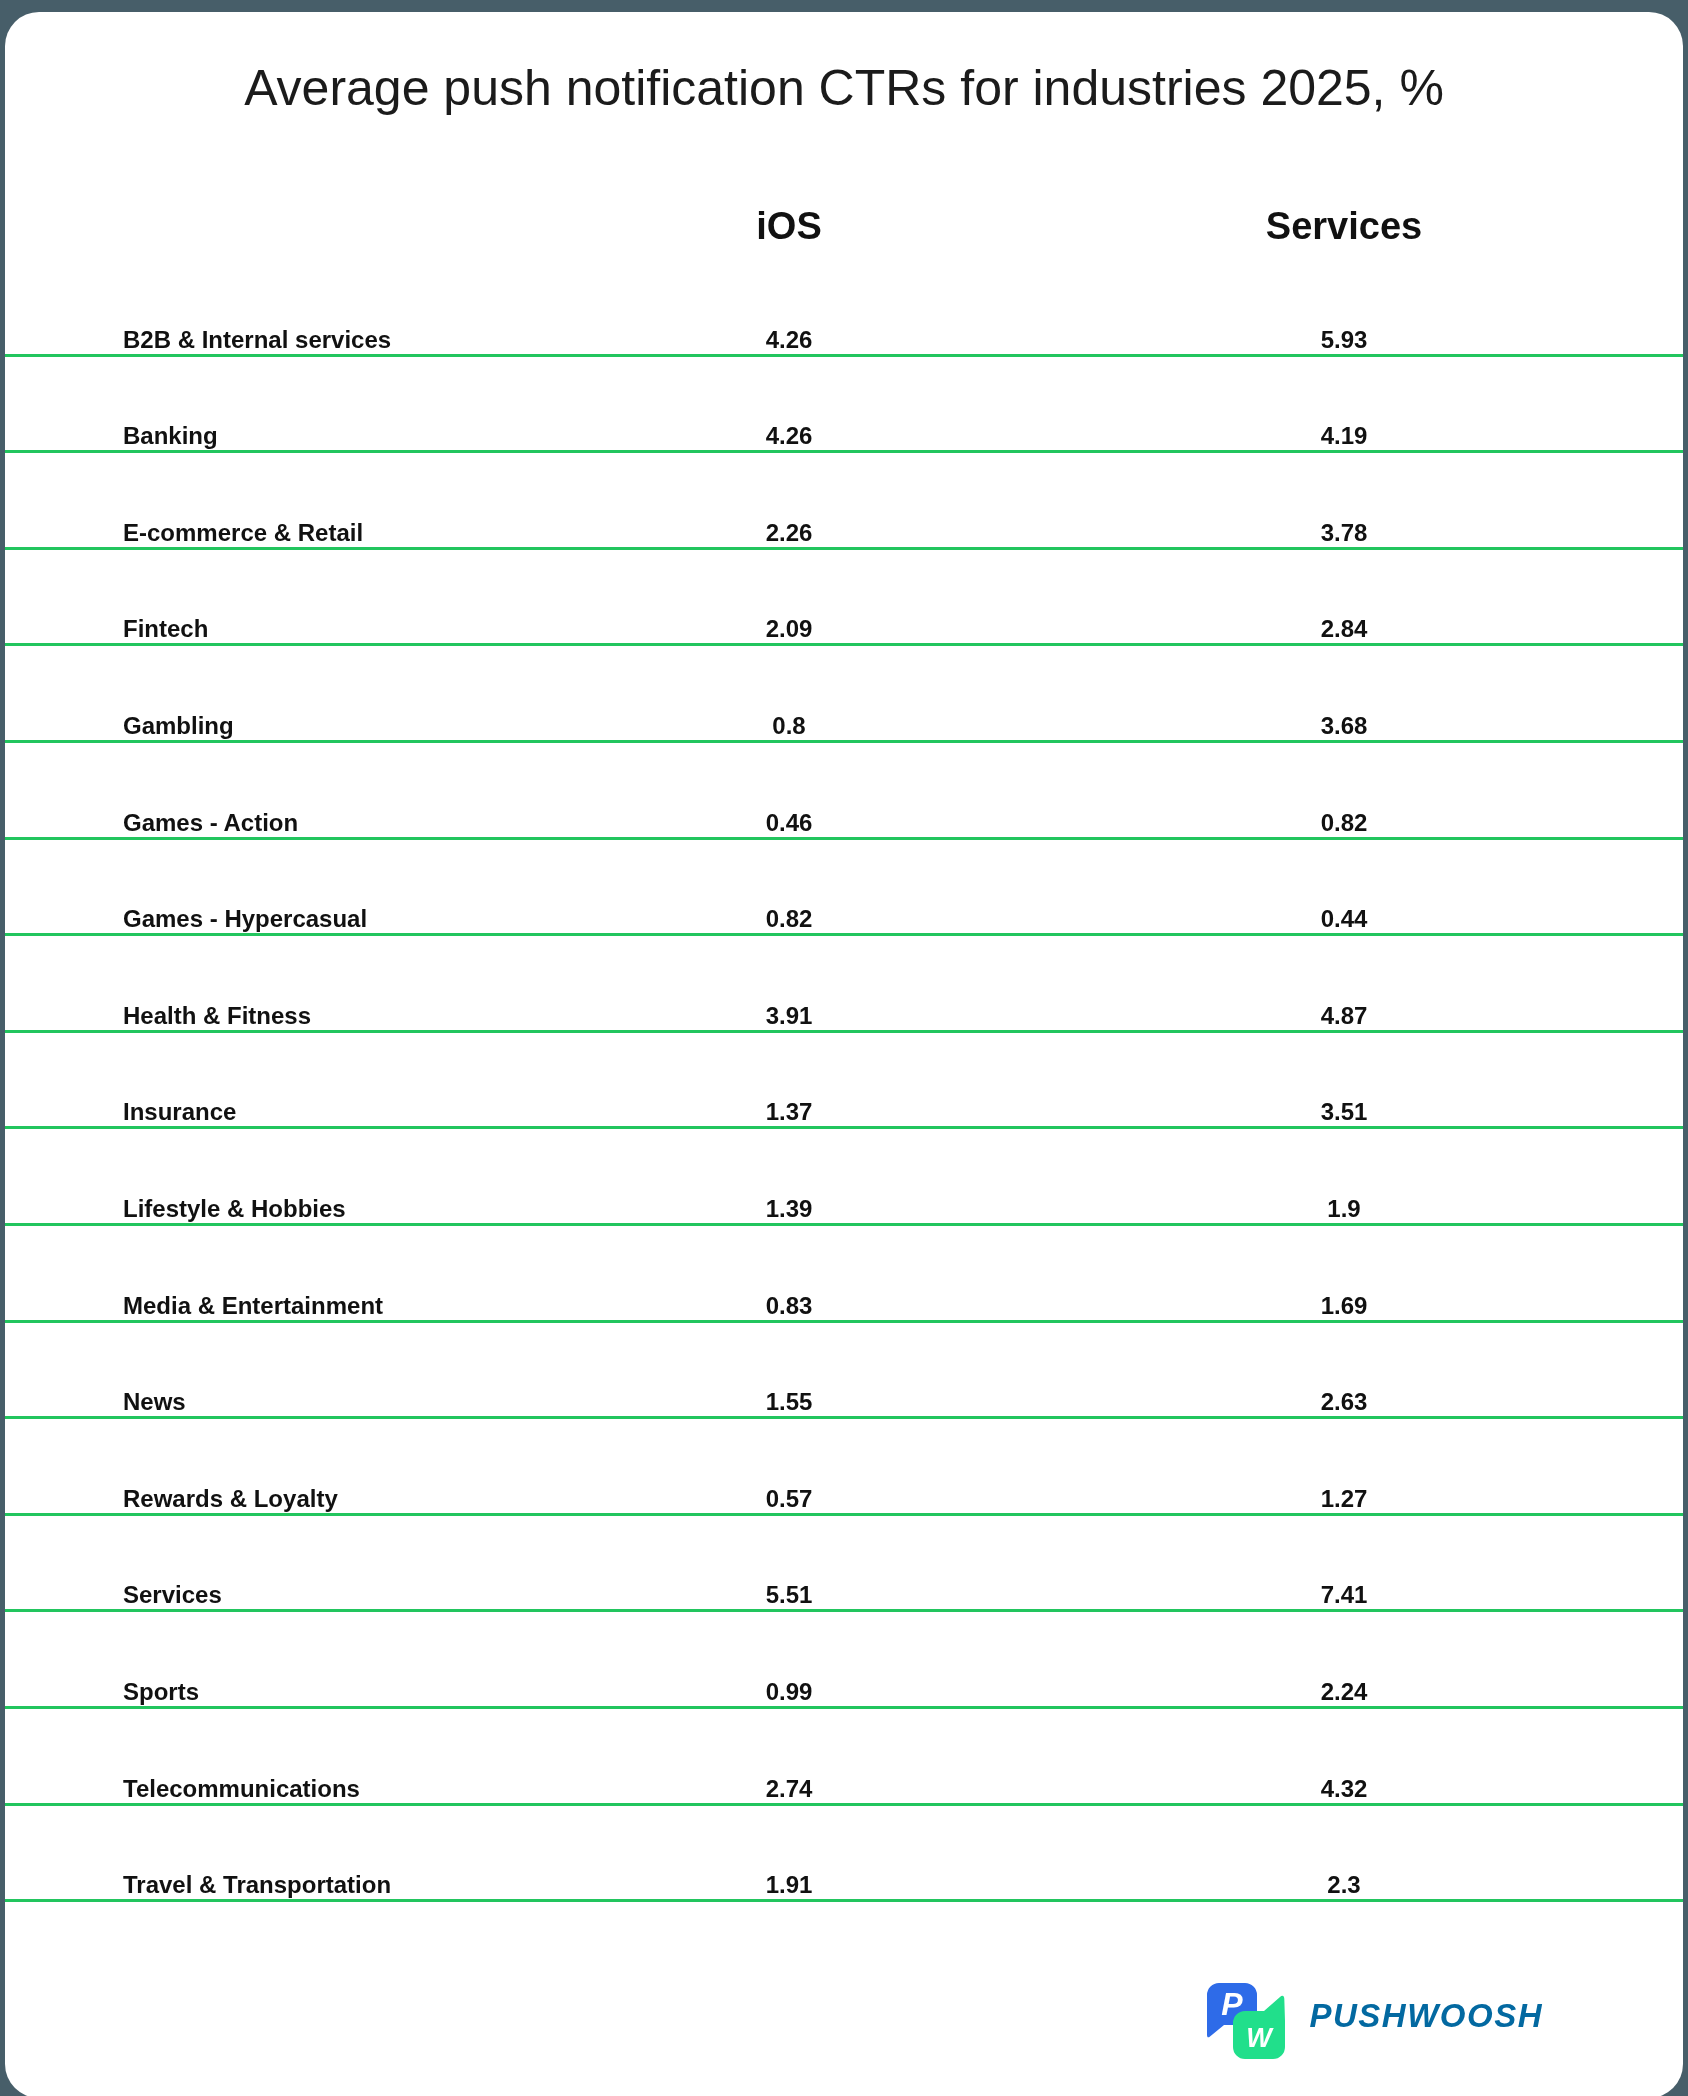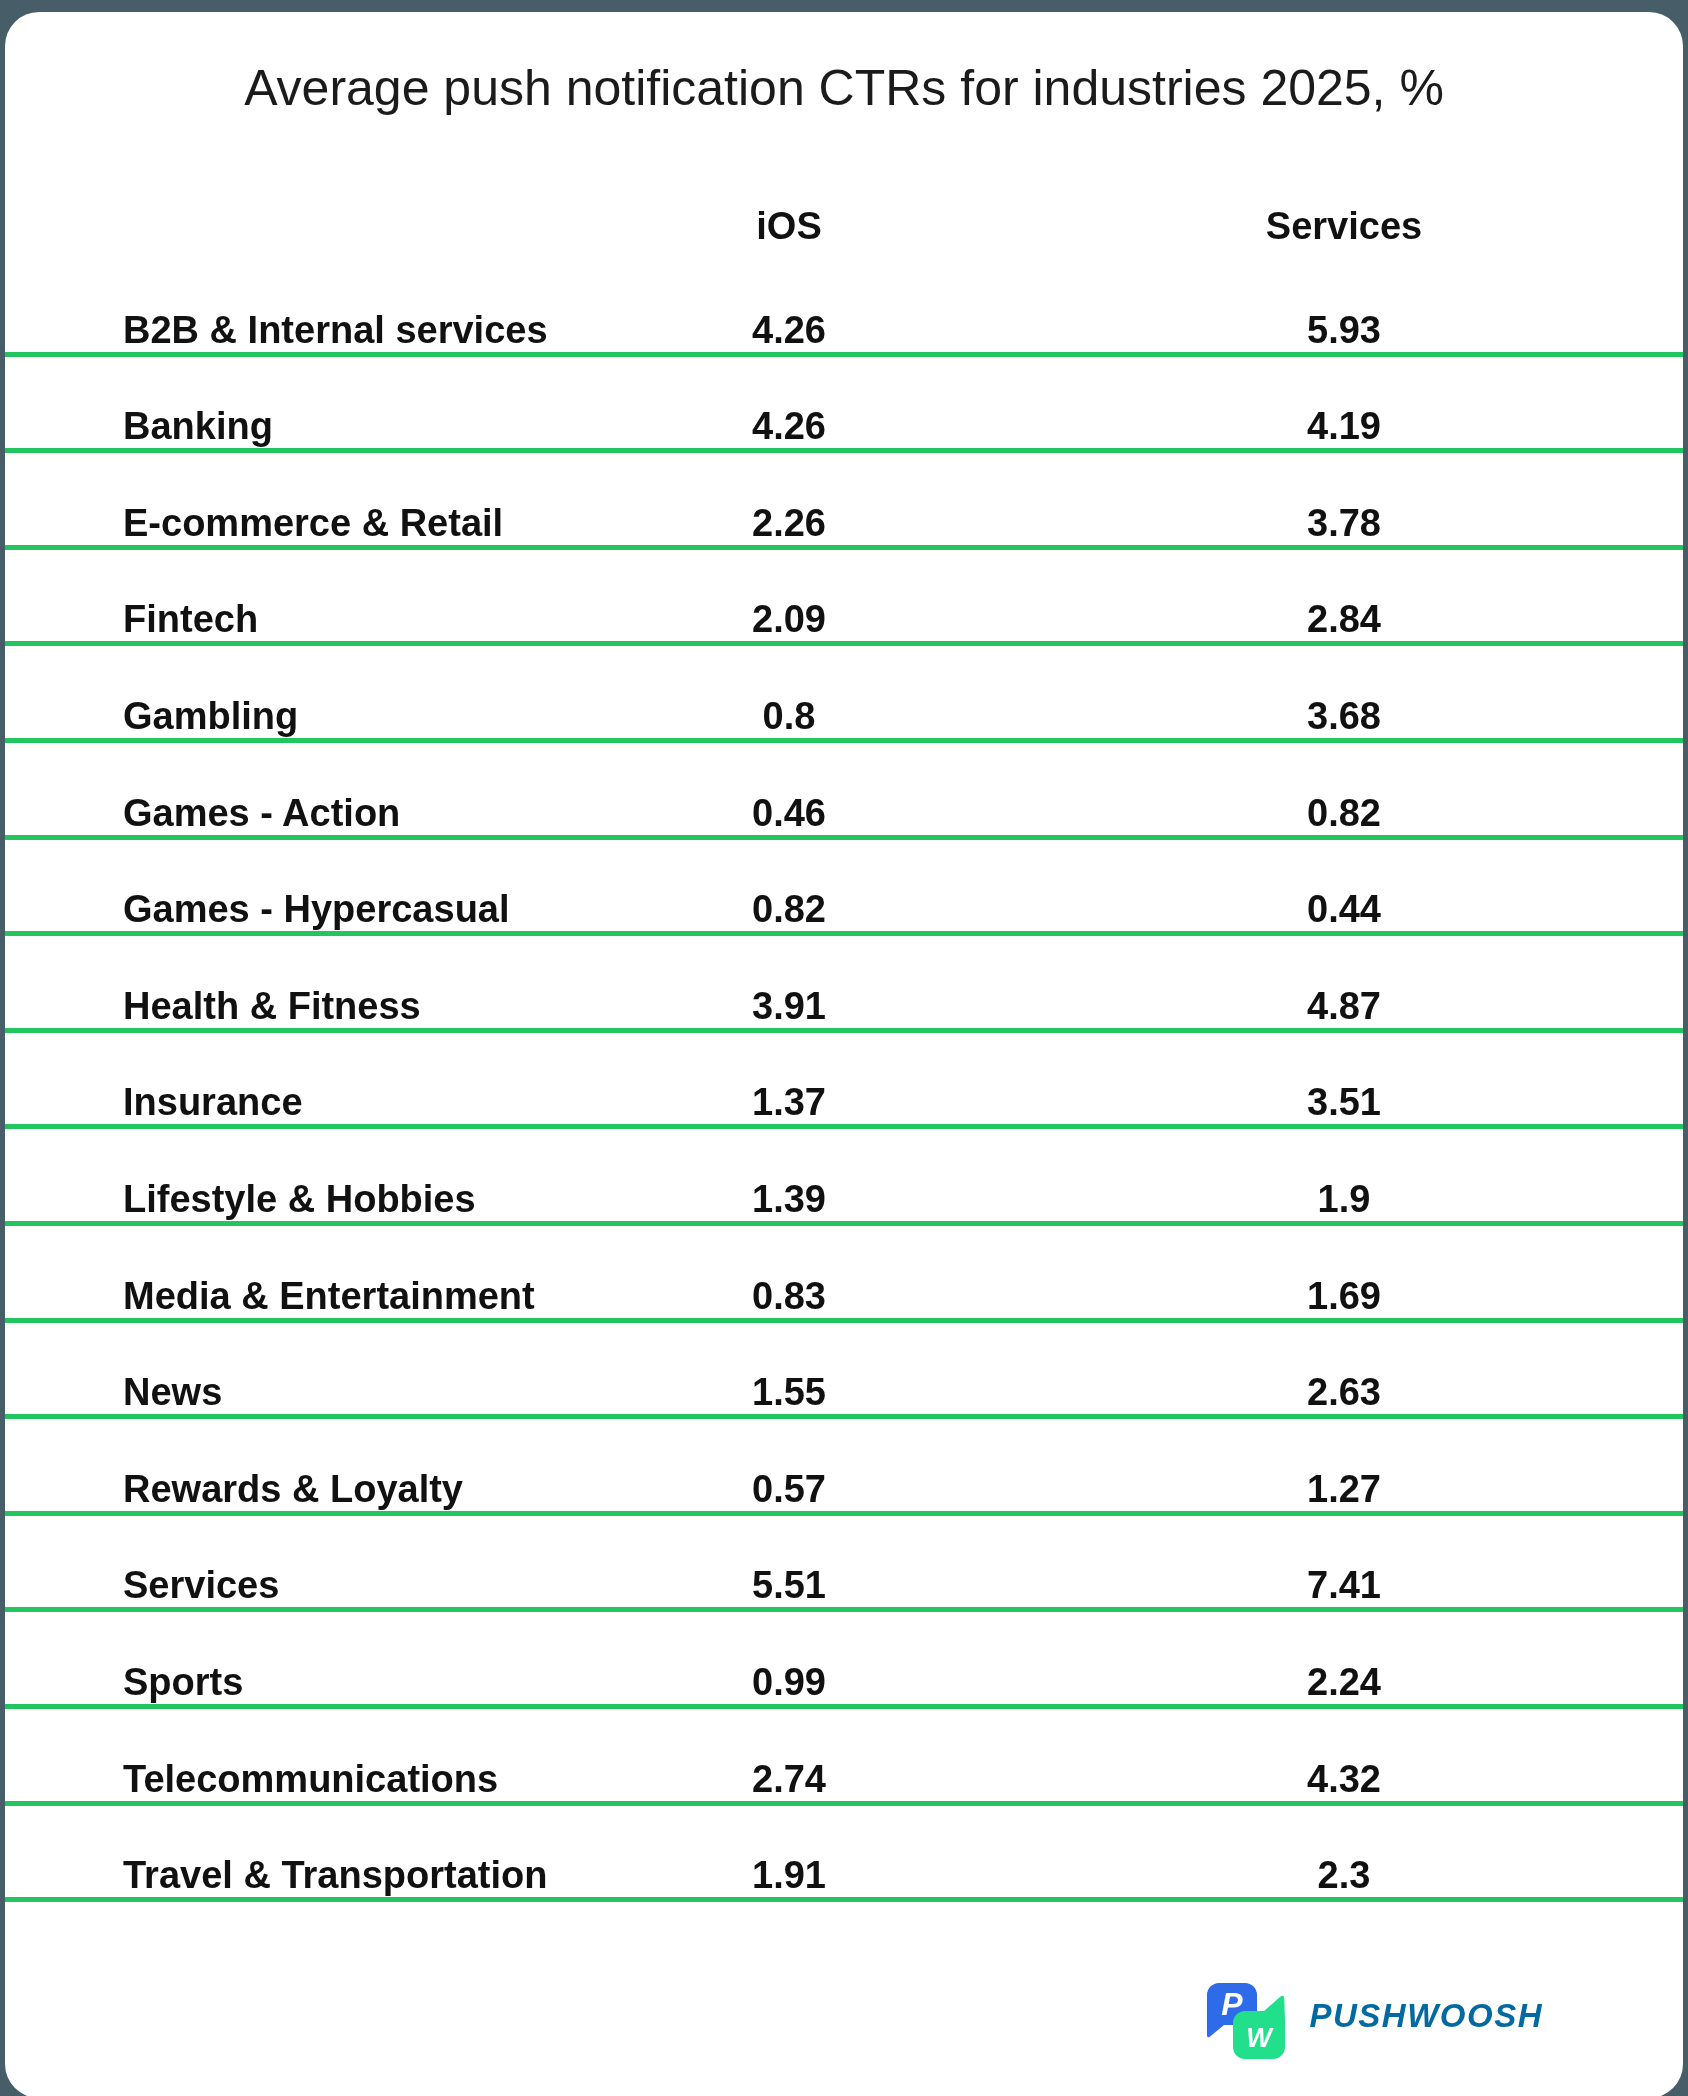--- a/index.html
+++ b/index.html
@@ -45,22 +45,22 @@
     margin-top: 86px;
     height: 44px;
     font-size: 38px;
     font-weight: 600;
     color: #111111;
   }
   .rows { margin-top: 12px; }
   .row {
     height: 96.6px;
     padding-top: 21px;
-    border-bottom: 5px solid #22c55e;
-    font-size: 38px;
+    border-bottom: 3px solid #22c55e;
+    font-size: 24px;
     font-weight: 600;
     color: #111111;
   }
   .logo {
     position: absolute;
     right: 140px;
     bottom: 37px;
     display: flex;
     align-items: center;
   }

